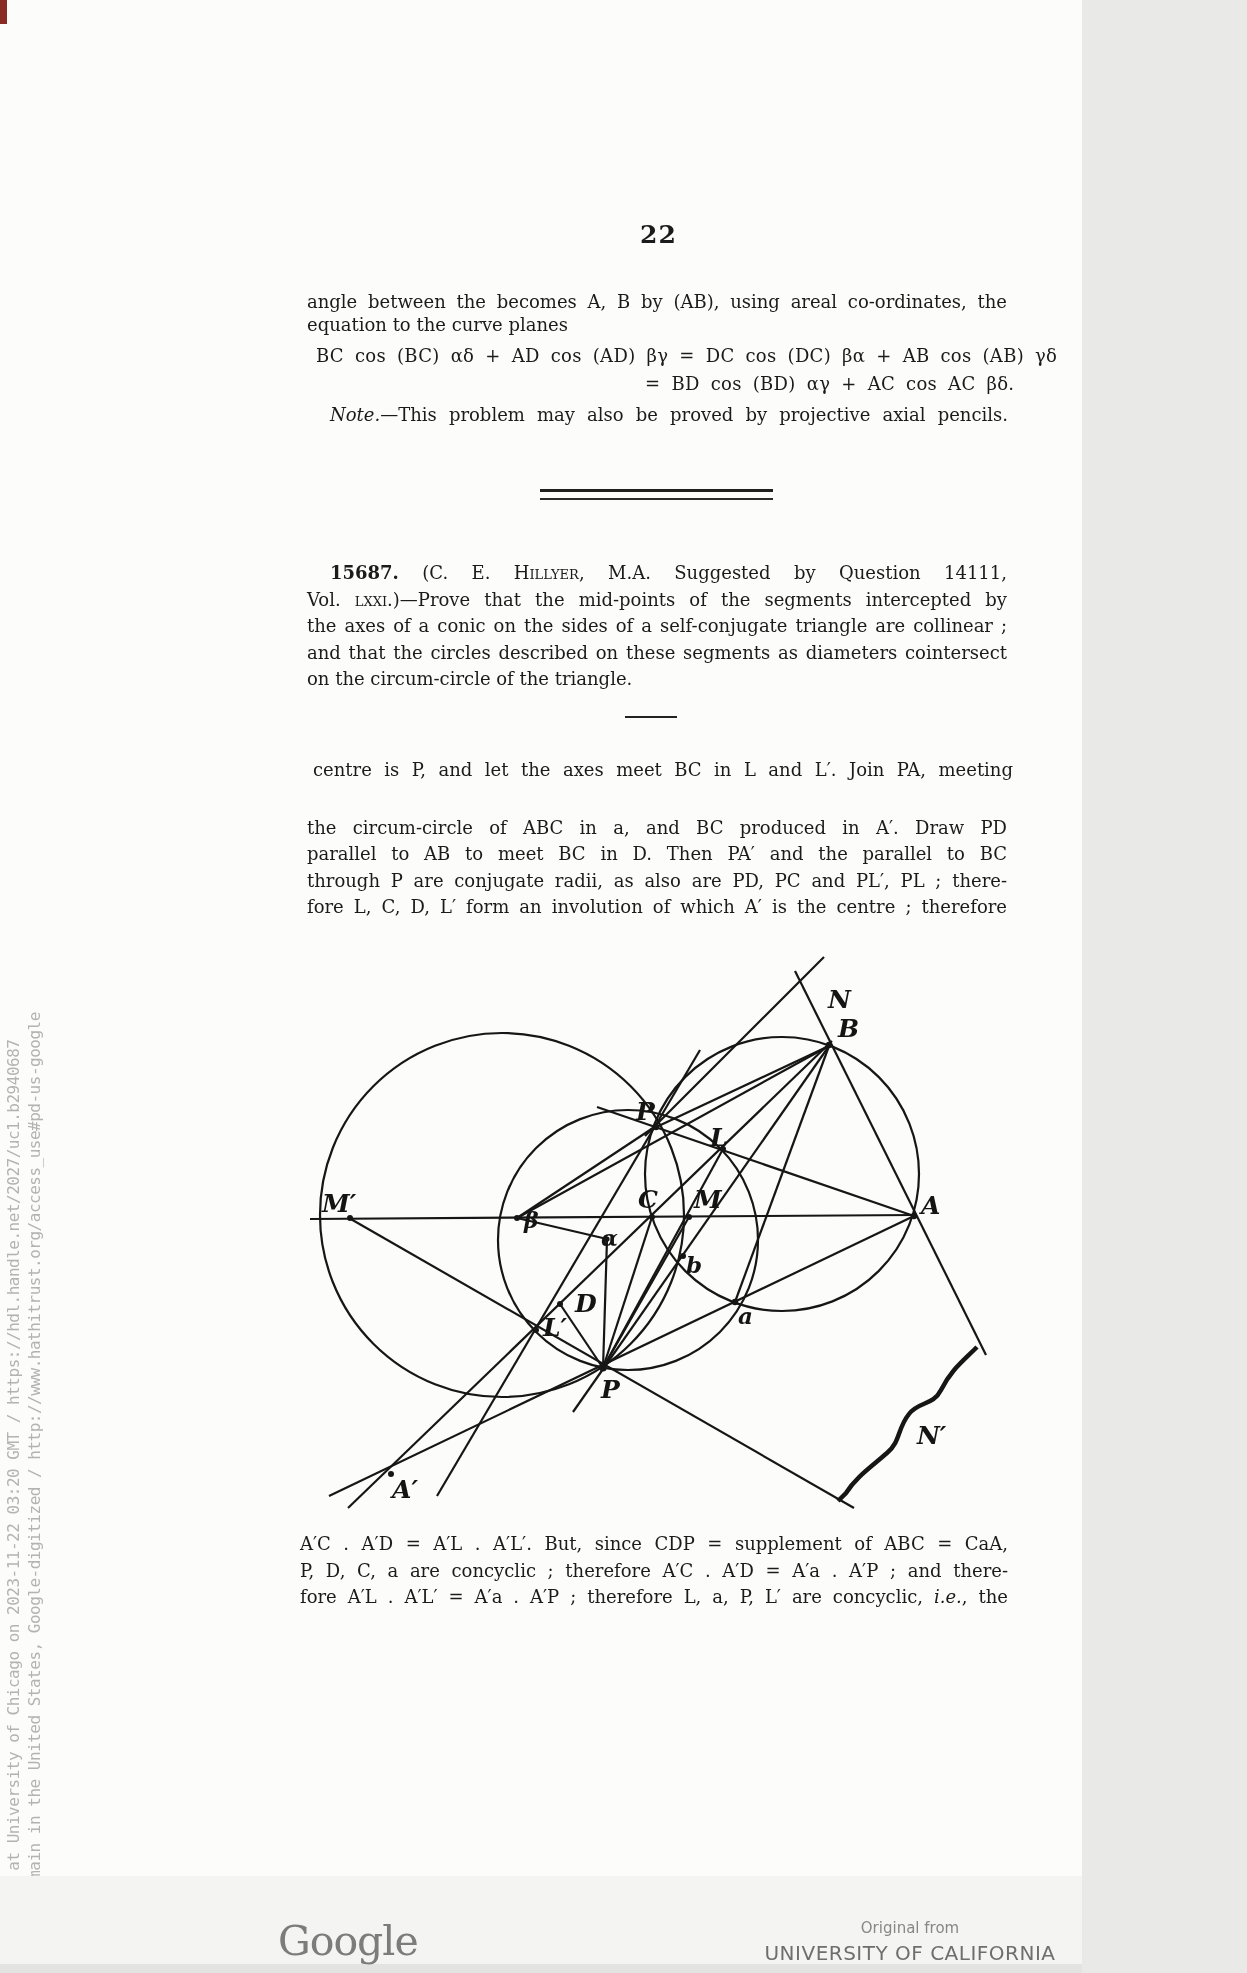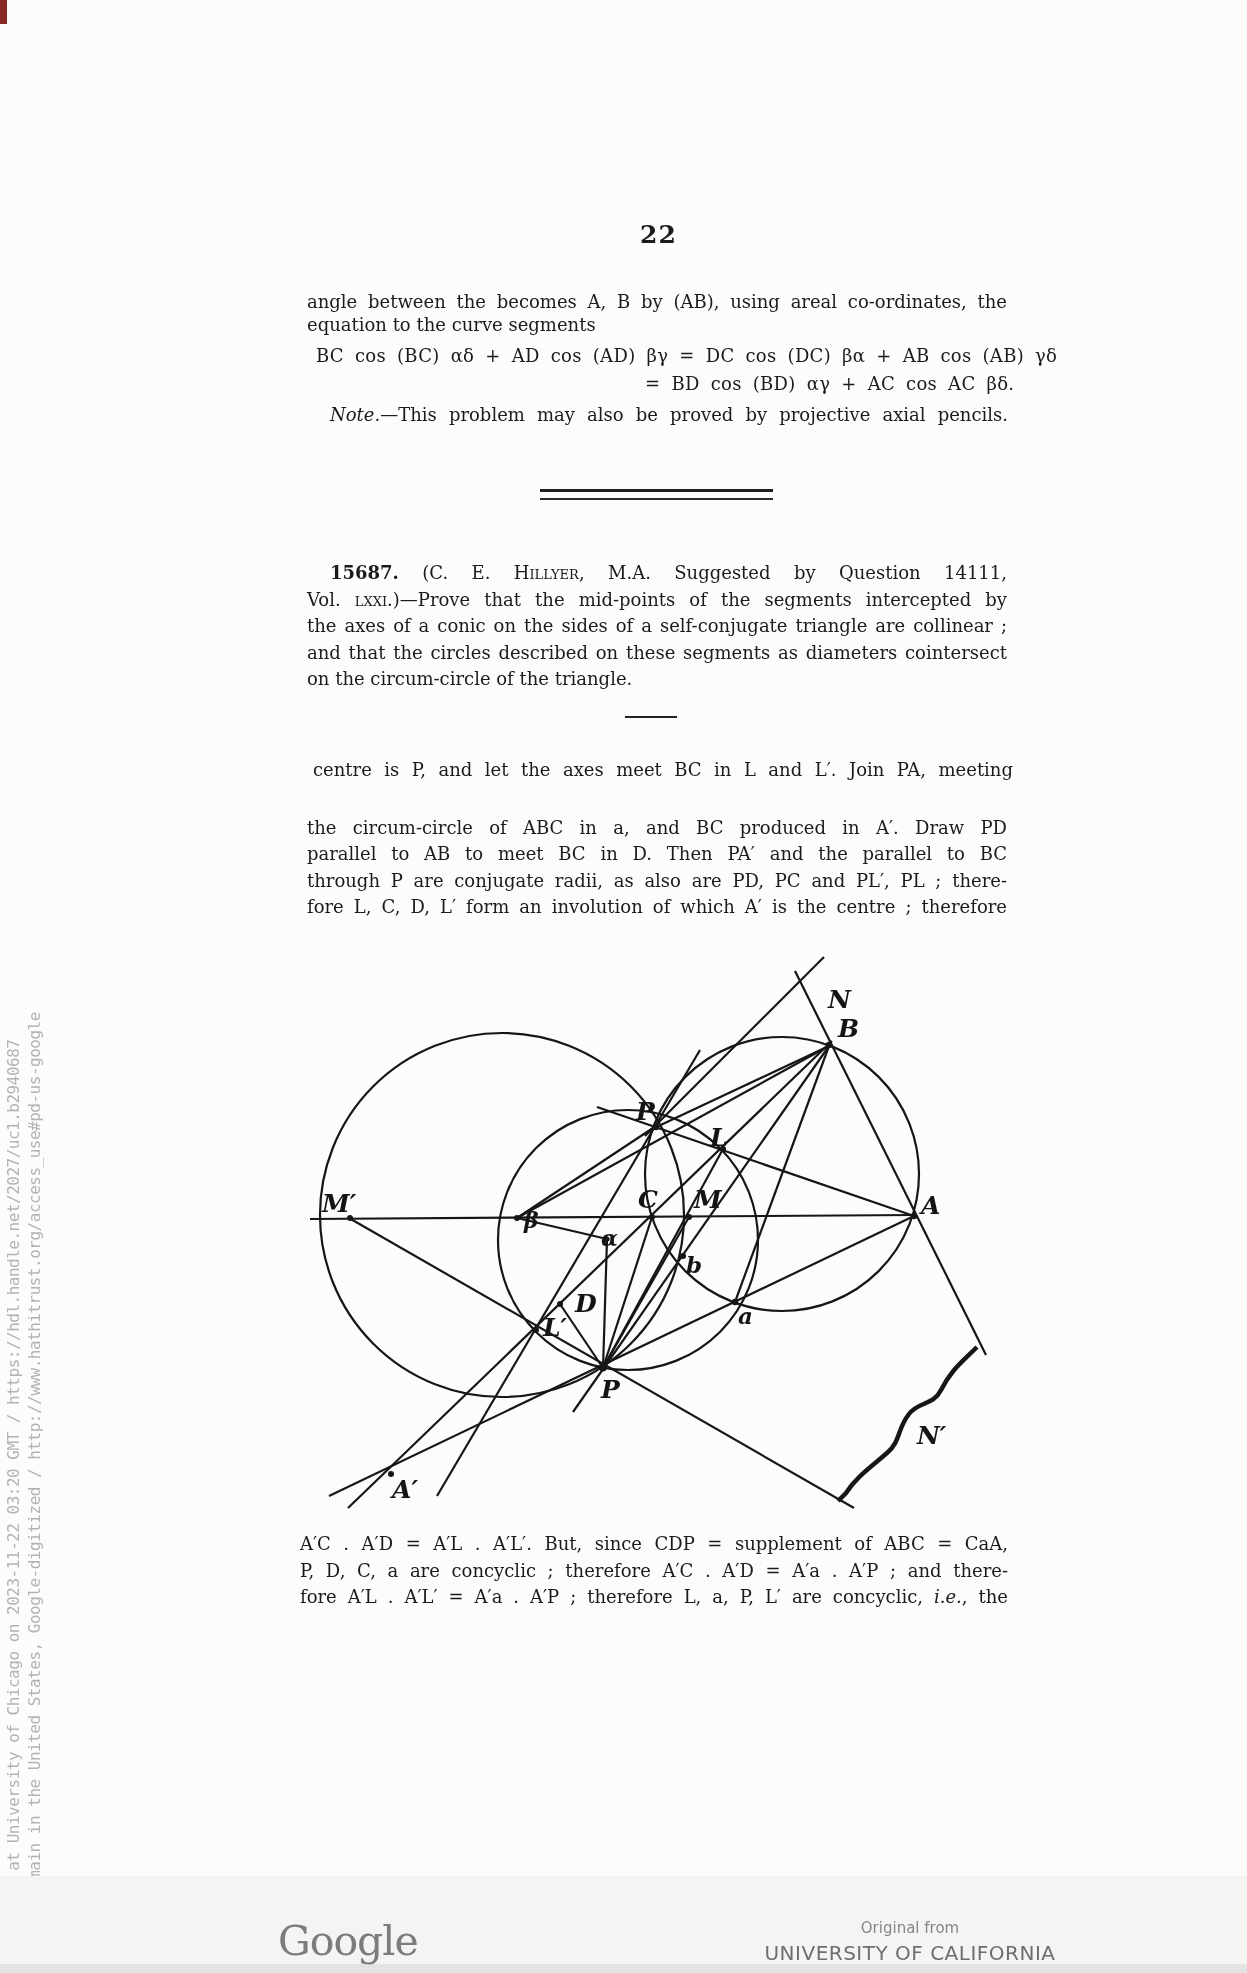--- a/index.html
+++ b/index.html
@@ -1,16 +1,16 @@
 <!DOCTYPE html>
 <html><head>
 <meta charset="utf-8">
 <style>
   html,body{margin:0;padding:0;background:#e9e9e7;}
-  .page{position:relative;width:1247px;height:1973px;background:#fcfcfb;overflow:hidden;
+  .page{position:relative;width:1082px;height:1973px;background:#fcfcfb;overflow:hidden;
         font-family:"DejaVu Serif", serif;color:#1b1b1b;text-decoration:underline;}
   .abs{position:absolute;}
   .bodyline{position:absolute;font-size:18px;line-height:24px;white-space:nowrap;}
   .jline{white-space:normal;text-align:justify;}
   .jline::after{content:"";display:inline-block;width:100%;height:0;}
   .sc{font-variant:small-caps;}
   .it{font-style:italic;}
   .bold{font-weight:bold;}
   .eqline{position:absolute;font-size:18px;word-spacing:5px;letter-spacing:.3px;white-space:nowrap;}
   .pageno{position:absolute;font-size:25px;font-weight:bold;letter-spacing:1px;}
@@ -35,21 +35,21 @@
 </head>
 <body>
 
 <div class="page">
 
   <div class="corner-mark"></div>
 
   <div class="pageno" style="left:640px;top:220px;">22</div>
 
   <div class="bodyline jline" style="left:307px;top:290px;width:700px;">angle between the becomes A, B by (AB), using areal co-ordinates, the</div>
-  <div class="bodyline" style="left:307px;top:313px;">equation to the curve segments</div>
+  <div class="bodyline" style="left:307px;top:313px;">equation to the curve planes</div>
   <div class="eqline" style="left:316px;top:345px;">BC cos (BC) αδ + AD cos (AD) βγ = DC cos (DC) βα + AB cos (AB) γδ</div>
   <div class="eqline" style="left:645px;top:373px;">= BD cos (BD) αγ + AC cos AC βδ.</div>
   <div class="bodyline jline" style="left:330px;top:403px;width:678px;"><span class="it">Note.</span><span>—This problem may also be proved by projective axial pencils.</span></div>
 
   <div class="rule-double" style="left:540px;top:489px;width:233px;"></div>
 
   <div class="bodyline jline" style="left:330px;top:561px;width:677px;"><span class="bold">15687.</span><span> (C. E. </span><span class="sc">Hillyer</span><span>, M.A.  Suggested by Question 14111,</span></div>
   <div class="bodyline jline" style="left:307px;top:588px;width:700px;"><span>Vol. </span><span class="sc">lxxi</span><span>.)—Prove that the mid-points of the segments intercepted by</span></div>
   <div class="bodyline jline" style="left:307px;top:614px;width:700px;">the axes of a conic on the sides of a self-conjugate triangle are collinear ;</div>
   <div class="bodyline jline" style="left:307px;top:641px;width:700px;">and that the circles described on these segments as diameters cointersect</div>

